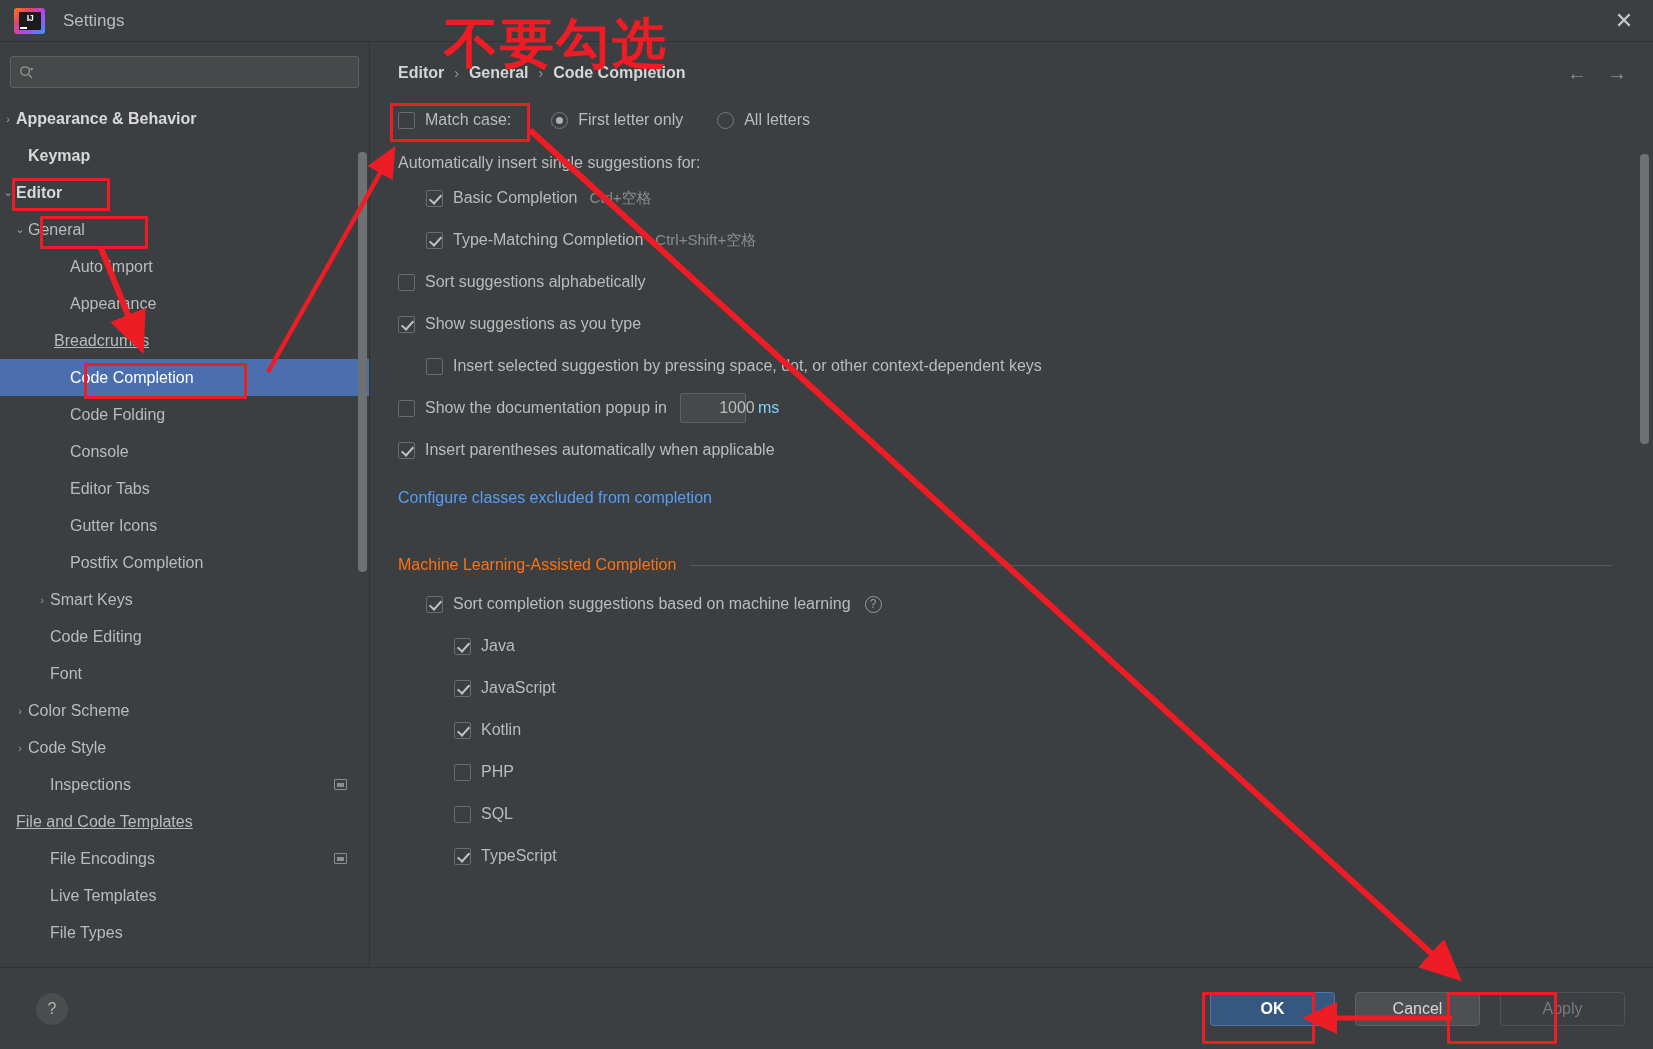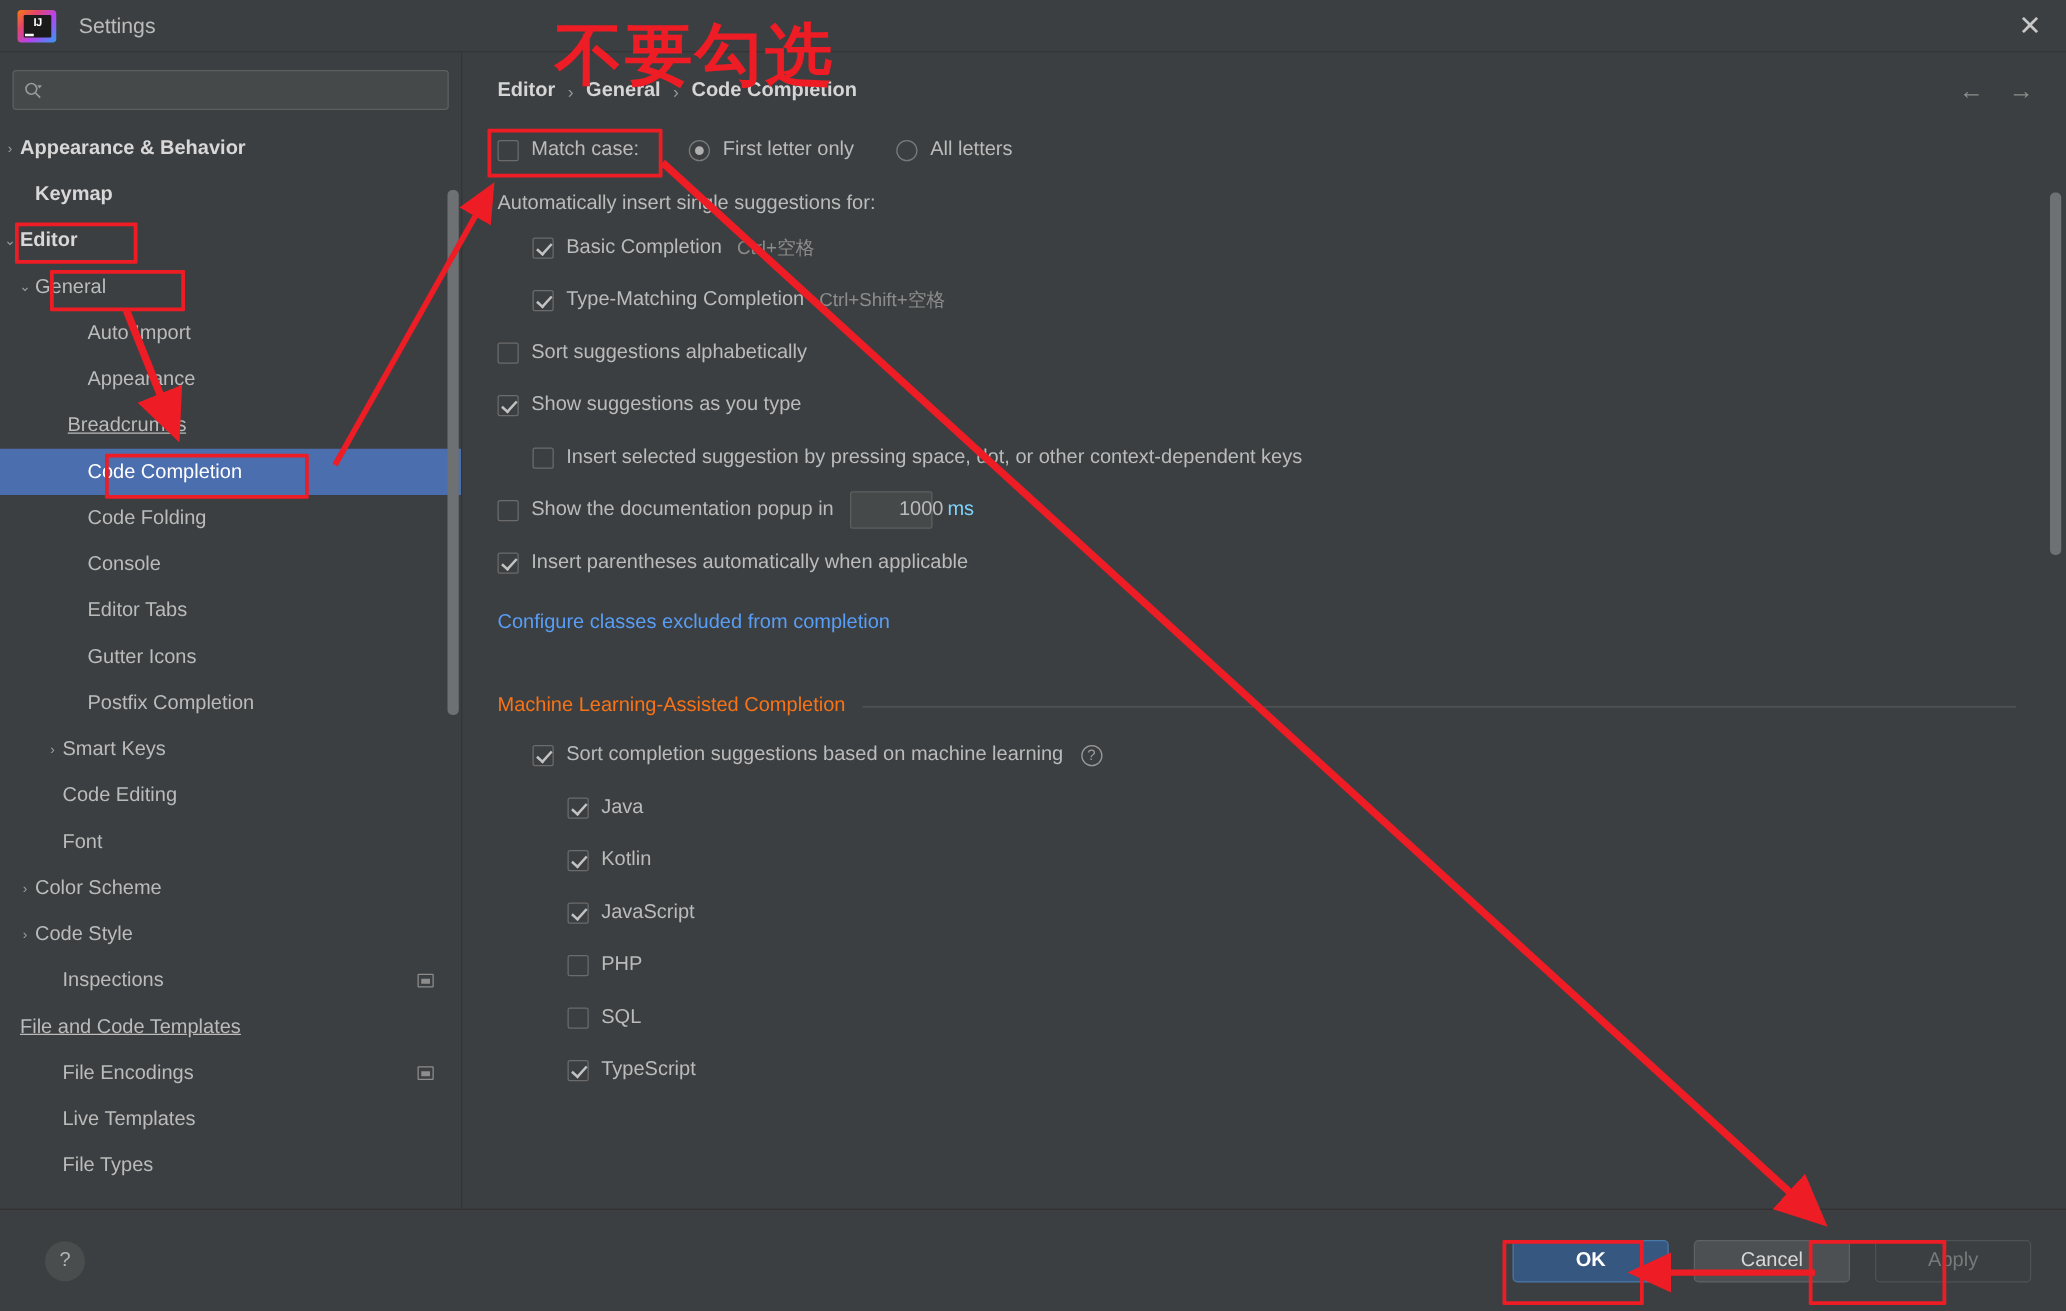--- a/index.html
+++ b/index.html
@@ -446,25 +446,25 @@
           <span class="help-icon">?</span>
         </div>
 
         <div id="ml-langs">
             <div class="row indent-ml2">
               <div class="cb checked"></div>
               <span class="lab">Java</span>
             </div>
             <div class="row indent-ml2">
               <div class="cb checked"></div>
-              <span class="lab">Kotlin</span>
+              <span class="lab">JavaScript</span>
             </div>
             <div class="row indent-ml2">
               <div class="cb checked"></div>
-              <span class="lab">JavaScript</span>
+              <span class="lab">Kotlin</span>
             </div>
             <div class="row indent-ml2">
               <div class="cb"></div>
               <span class="lab">PHP</span>
             </div>
             <div class="row indent-ml2">
               <div class="cb"></div>
               <span class="lab">SQL</span>
             </div>
             <div class="row indent-ml2">

